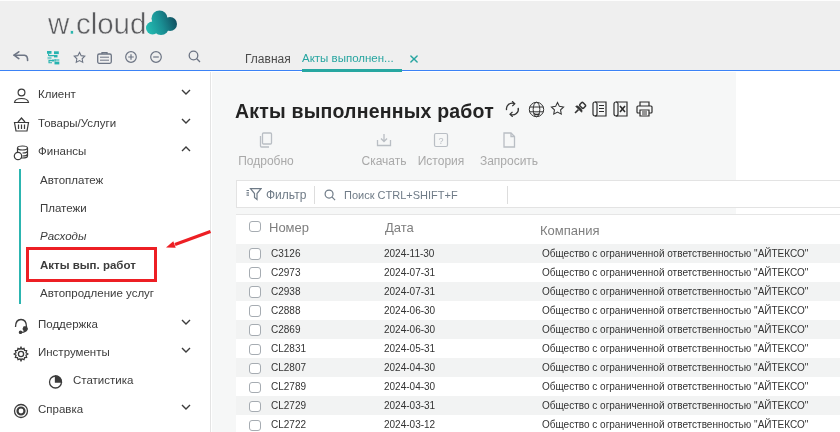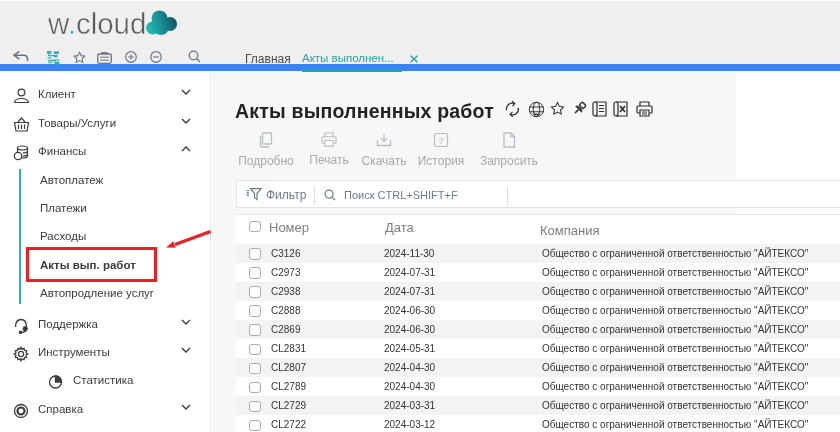--- a/index.html
+++ b/index.html
@@ -1,21 +1,21 @@
 <!DOCTYPE html>
 <html><head>
 <meta charset="utf-8">
 <style>
 * { margin:0; padding:0; box-sizing:border-box; }
 html,body { width:840px; height:432px; overflow:hidden; background:#fff;
   font-family:"Liberation Sans", sans-serif; }
 .abs { position:absolute; }
 
 #topband { position:absolute; left:0; top:0; width:840px; height:71px;
-  background:#efefef; border-top:1px solid #fdfdfd; border-bottom:7px solid #3b82f6; }
+  background:#efefef; border-top:1px solid #fdfdfd; border-bottom:1px solid #3b82f6; }
 #logo { position:absolute; left:48px; top:6px; font-size:29.5px; font-weight:400;
   color:#5a5b5e; letter-spacing:0px; -webkit-text-stroke:0.5px #efefef; }
 #logo .dot { color:#2ab5ad; }
 
 .tab1 { position:absolute; left:245px; top:51px; font-size:12px; color:#4b4b4b; }
 .tab2 { position:absolute; left:302px; top:51px; font-size:11.5px; color:#27a5a0; }
 #tabline { position:absolute; left:302px; top:68px; width:100px; height:2.5px; background:#27a7a1; }
 
 #sidebar { position:absolute; left:0; top:72px; width:211px; height:360px;
   background:#fff; border-right:1px solid #e4e4e4; }
@@ -148,21 +148,21 @@
       <circle cx="5" cy="11" r="3.7" fill="#fff"></circle>
     </svg>
     <div class="lb">Финансы</div>
     <svg class="ch" width="10" height="6" viewBox="0 0 10 6" fill="none" stroke="#3c3c3c" stroke-width="1.4">
         <path d="M1 5 L5 1 L9 5"></path>
       </svg>
   </div>
   <div id="tealbar"></div>
   <div class="smi" style="top:102px;">Автоплатеж</div>
   <div class="smi" style="top:130px;">Платежи</div>
-  <div class="smi" style="top:158px;">Расходы</div>
+  <div class="smi" style="top:158px;font-style:italic;">Расходы</div>
   <div class="smi" style="top:187px; font-weight:bold;">Акты вып. работ</div>
   <div class="smi" style="top:215px;">Автопродление услуг</div>
   <div id="redbox"></div>
   <div class="mi" style="top:243px;">
     <svg class="ic" width="16" height="16" viewBox="0 0 16 16" fill="none" stroke="#3c3c3c" stroke-width="1.3">
       <path d="M2.5 9 C2.5 4 5 1.5 8 1.5 C11 1.5 13.5 4 13.5 9"></path>
       <path d="M13.5 9 A1.8 2.3 0 1 1 11 9 Z" fill="#3c3c3c"></path>
       <path d="M13 11.5 C13 13.5 10.5 14.3 8.5 14.3"></path>
       <circle cx="7.5" cy="14.3" r="1.1" fill="#3c3c3c"></circle>
     </svg>
@@ -250,28 +250,20 @@
     <path d="M6 11 H11 M6 13 H11"></path>
   </svg>
 
   <div class="tbtn" style="left:-1px;">
     <svg class="bicon" width="16" height="16" viewBox="0 0 16 16" fill="none" stroke="#b9bec4" stroke-width="1.3">
       <rect x="4.5" y="1" width="9" height="11" rx="1"></rect>
       <path d="M2.5 4 V14 a1 1 0 0 0 1 1 H11"></path>
     </svg>
     <span class="blabel">Подробно</span>
   </div>
-  <div class="tbtn" style="left:62px;">
-    <svg class="bicon" width="16" height="15" viewBox="0 0 17 16" fill="none" stroke="#b9bec4" stroke-width="1.2">
-      <path d="M4 5 V1 H13 V5"></path>
-      <rect x="1" y="5" width="15" height="7" rx="1"></rect>
-      <path d="M4 9 H13 V15 H4 Z" fill="#fff"></path>
-    </svg>
-    <span class="blabel">Печать</span>
-  </div>
   <div class="tbtn" style="left:117px;">
     <svg class="bicon" width="16" height="16" viewBox="0 0 16 16" fill="none" stroke="#b9bec4" stroke-width="1.3">
       <path d="M8 2 V9 M5 6.5 L8 9.5 L11 6.5"></path>
       <path d="M1.5 8 V13.5 H14.5 V8"></path>
     </svg>
     <span class="blabel">Скачать</span>
   </div>
   <div class="tbtn" style="left:174px;">
     <svg class="bicon" width="16" height="16" viewBox="0 0 16 16" fill="none" stroke="#b9bec4" stroke-width="1.2">
       <rect x="1.5" y="1.5" width="13" height="13" rx="1.5"></rect>

